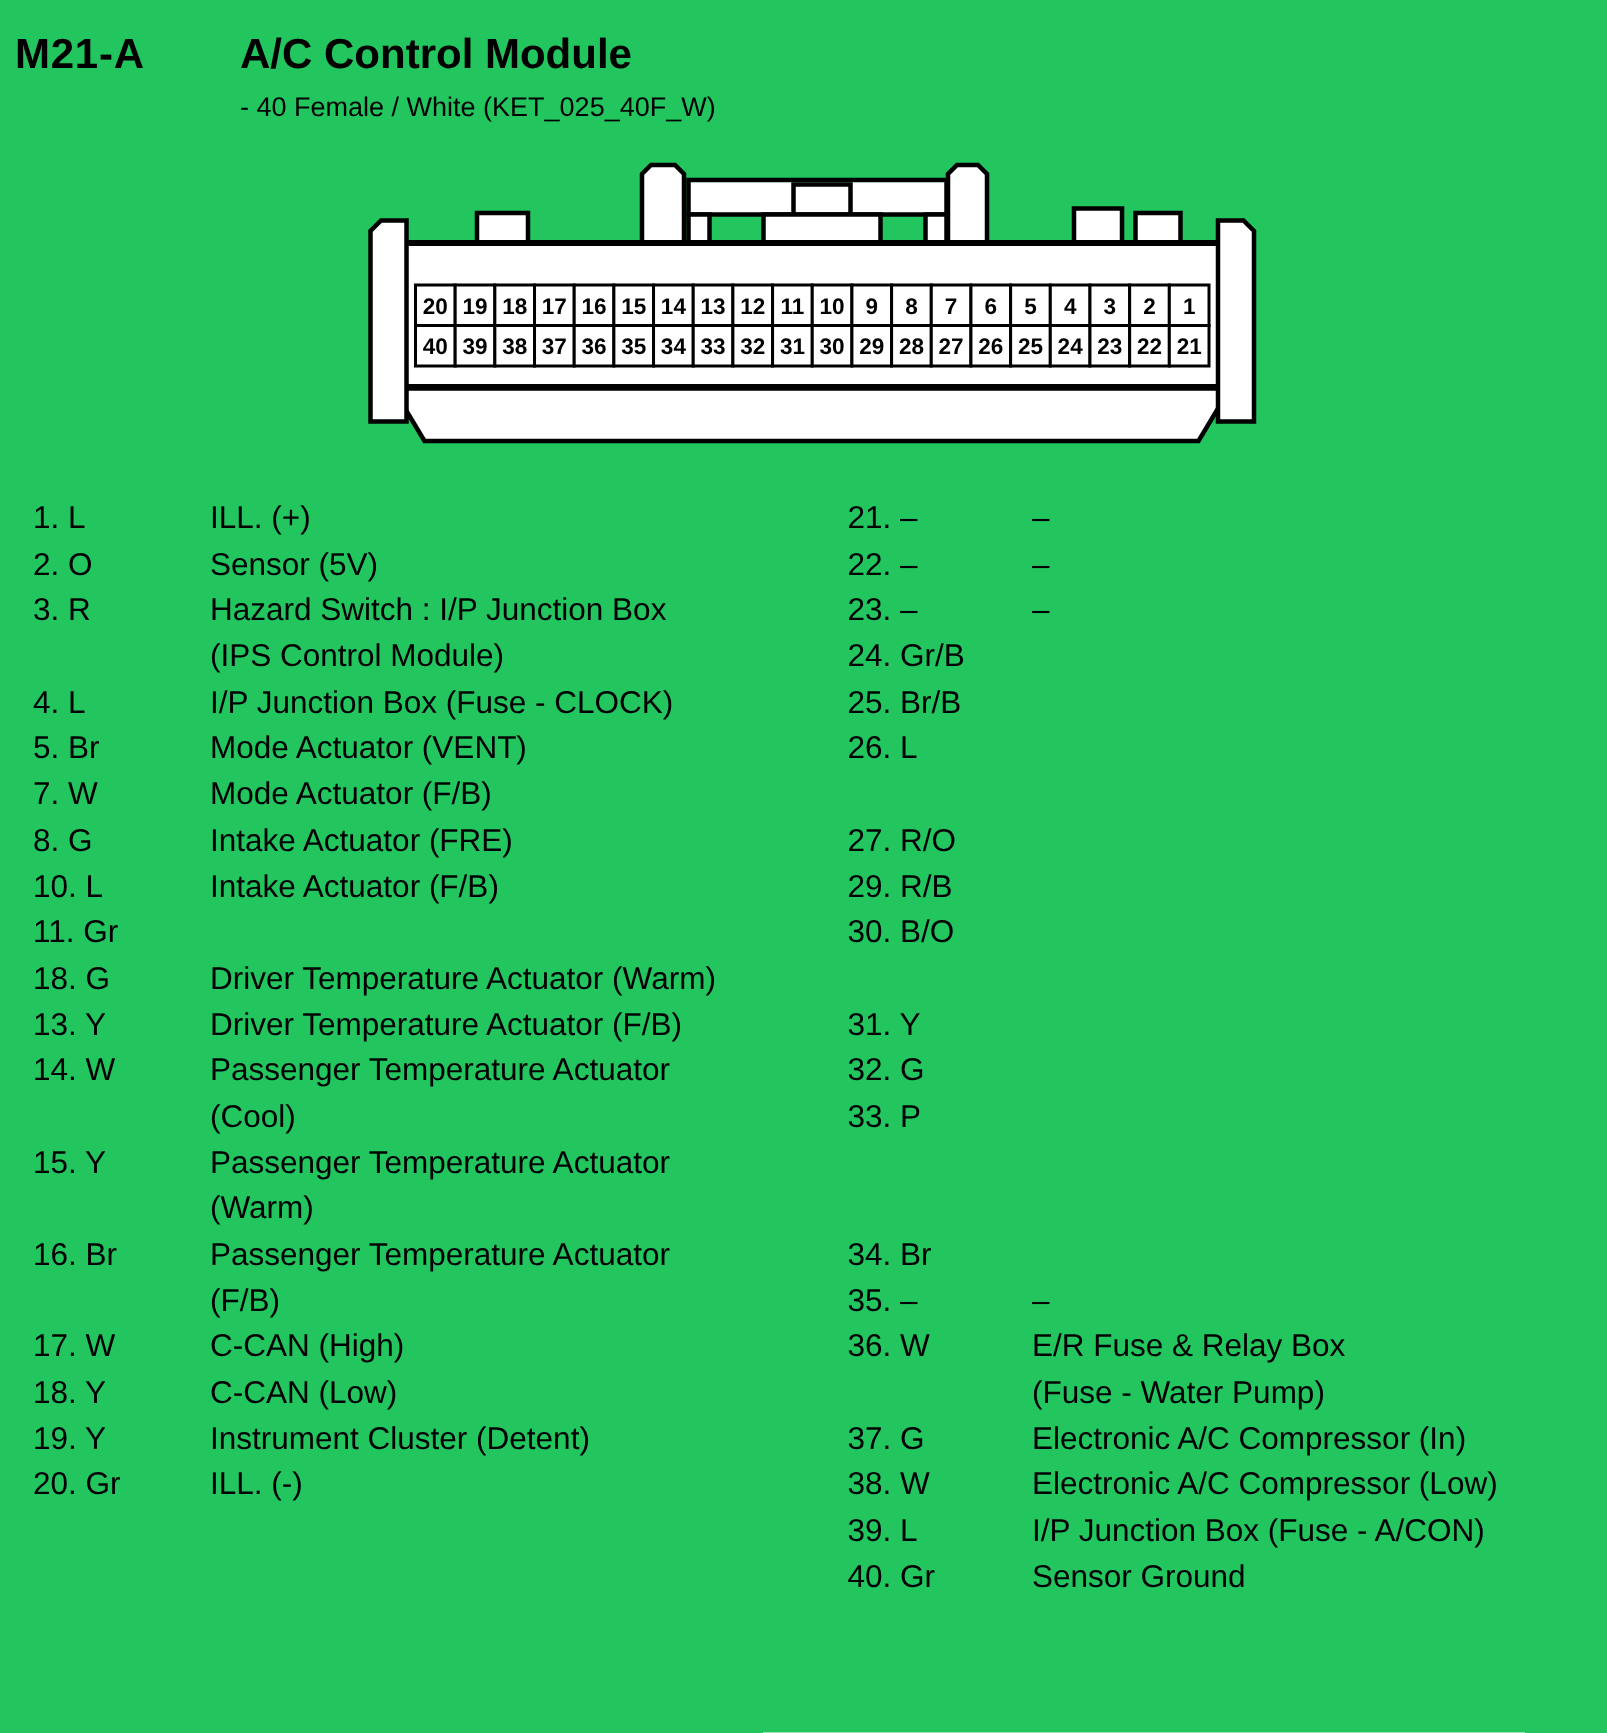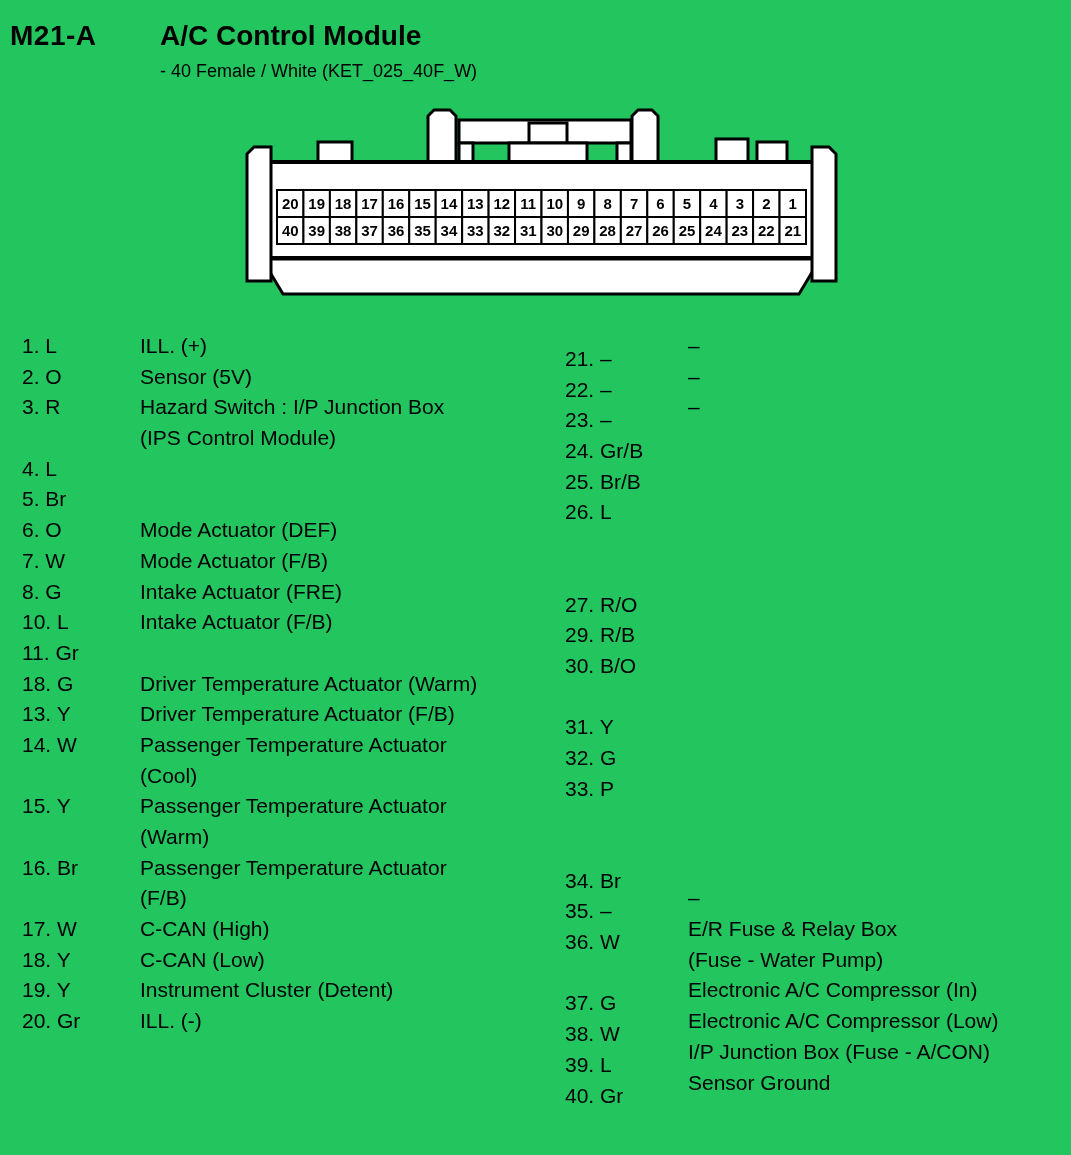--- a/index.html
+++ b/index.html
@@ -39,21 +39,21 @@
   }
   .pin-list { position: absolute; left: 0; top: 331px; width: 100%; }
   .pin-row { position: relative; height: 30.7px; }
   .pin-row span {
     position: absolute; top: 0;
     line-height: 30.7px; font-size: 21px;
     white-space: nowrap; color: #000000;
   }
   .ln { left: 22px; }
   .ld { left: 140px; }
-  .rn { left: 565px; margin-top: 13px; }
+  .rn { left: 565px; }
   .rd { left: 688px; }
 </style>
 </head>
 <body>
 
 <div class="page">
 
   <span class="connector-id">M21-A</span>
   <span class="page-title">A/C Control Module</span>
   <span class="subtitle">- 40 Female / White (KET_025_40F_W)</span>
@@ -182,32 +182,28 @@
         <span class="rd">–</span>
       </div>
       <div class="pin-row">
         <span class="ln"></span>
         <span class="ld">(IPS Control Module)</span>
         <span class="rn">24. Gr/B</span>
         <span class="rd"></span>
       </div>
       <div class="pin-row">
         <span class="ln">4. L</span>
+        <span class="ld">I/P Junction Box (Fuse - CLOCK)</span>
         <span class="rn">25. Br/B</span>
         <span class="rd"></span>
       </div>
       <div class="pin-row">
         <span class="ln">5. Br</span>
+        <span class="ld">Mode Actuator (VENT)</span>
         <span class="rn">26. L</span>
-        <span class="rd"></span>
-      </div>
-      <div class="pin-row">
-        <span class="ln">6. O</span>
-        <span class="ld">Mode Actuator (DEF)</span>
-        <span class="rn"></span>
         <span class="rd"></span>
       </div>
       <div class="pin-row">
         <span class="ln">7. W</span>
         <span class="ld">Mode Actuator (F/B)</span>
         <span class="rn"></span>
         <span class="rd"></span>
       </div>
       <div class="pin-row">
         <span class="ln">8. G</span>

